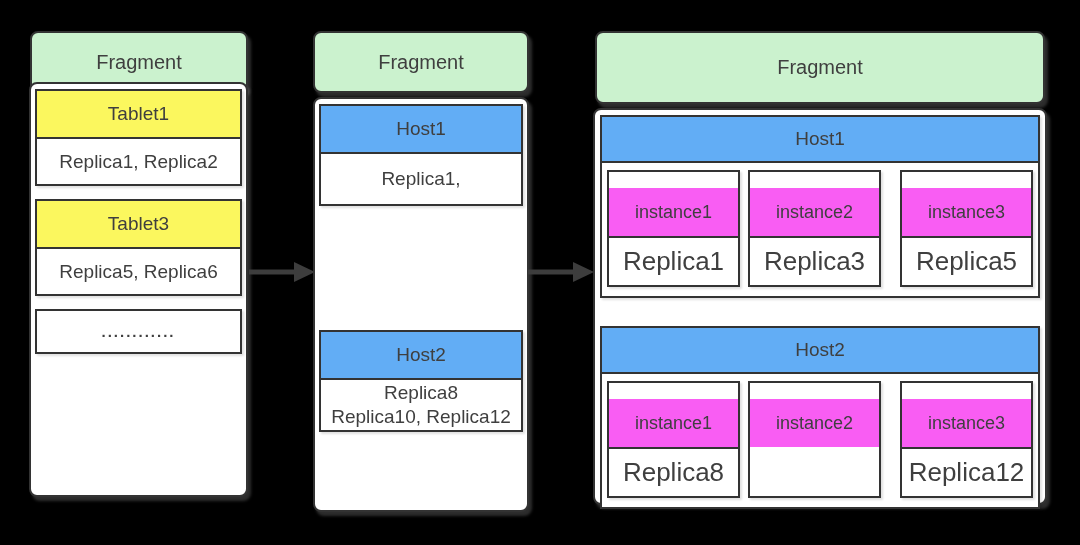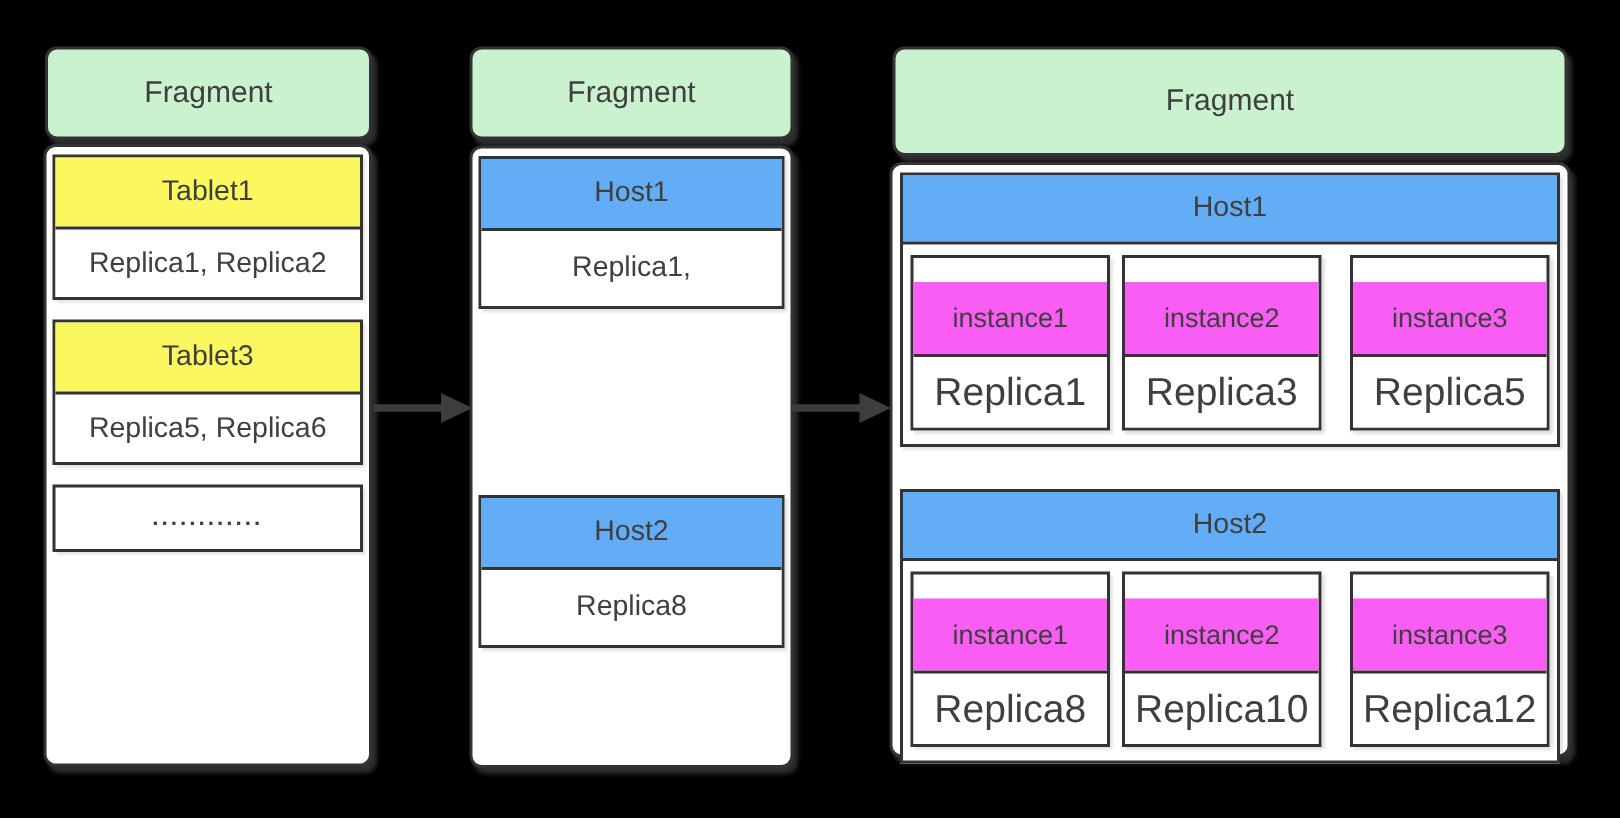--- a/index.html
+++ b/index.html
@@ -28,21 +28,21 @@
   }
   .container{
     position:absolute;
     background:var(--box_bg,#fff);
     border:2.5px solid var(--border,#333);
     border-radius:8px;
     box-shadow:3px 4px 3px rgba(150,150,150,0.30);
   }
   
   .frag1{left:30px;top:31px;width:218px;height:62px;}
-  .cont1{left:29px;top:96px;width:219px;height:415px;padding:5px 4px;}
+  .cont1{left:29px;top:82px;width:219px;height:415px;padding:5px 4px;}
   .frag2{left:313px;top:31px;width:216px;height:62px;}
   .cont2{left:313px;top:97px;width:216px;height:415px;padding:5px 4px;}
   .frag3{left:595px;top:31px;width:450px;height:73px;}
   .cont3{left:593px;top:108px;width:454px;height:397px;padding:5px 5px;}
 
   .group{
     border:2.5px solid var(--border,#333);
     background:var(--box_bg,#fff);
     box-shadow:2px 2px 2px rgba(0,0,0,0.12);
   }
@@ -130,20 +130,21 @@
     <div class="group hostm-box">
       <div class="bar blue">Host1</div>
       <div class="cell">
         <span>Replica1,</span>
       </div>
     </div>
     <div class="group hostm-box hostm2">
       <div class="bar blue">Host2</div>
       <div class="cell">
         <span>Replica8</span>
+        <span>Replica10, Replica12</span>
       </div>
     </div>
   </div>
 
   <svg class="arrow arrow2" viewBox="0 0 66 28">
     <line class="arrow-line" x1="0" y1="14" x2="47" y2="14"></line>
     <polygon class="arrow-head" points="45,4 66,14 45,24"></polygon>
   </svg>
 
   <div class="frag-header frag3">Fragment</div>
@@ -169,21 +170,20 @@
 
     <div class="group hostg hostg2">
       <div class="bar blue">Host2</div>
       <div class="instances">
         <div class="card">
           <div class="card-bar">instance1</div>
           <div class="card-cell">Replica8</div>
         </div>
         <div class="card">
           <div class="card-bar">instance2</div>
-          <div class="card-cell">Replica10</div>
         </div>
         <div class="card">
           <div class="card-bar">instance3</div>
           <div class="card-cell">Replica12</div>
         </div>
       </div>
     </div>
 
   </div>
 </div>

